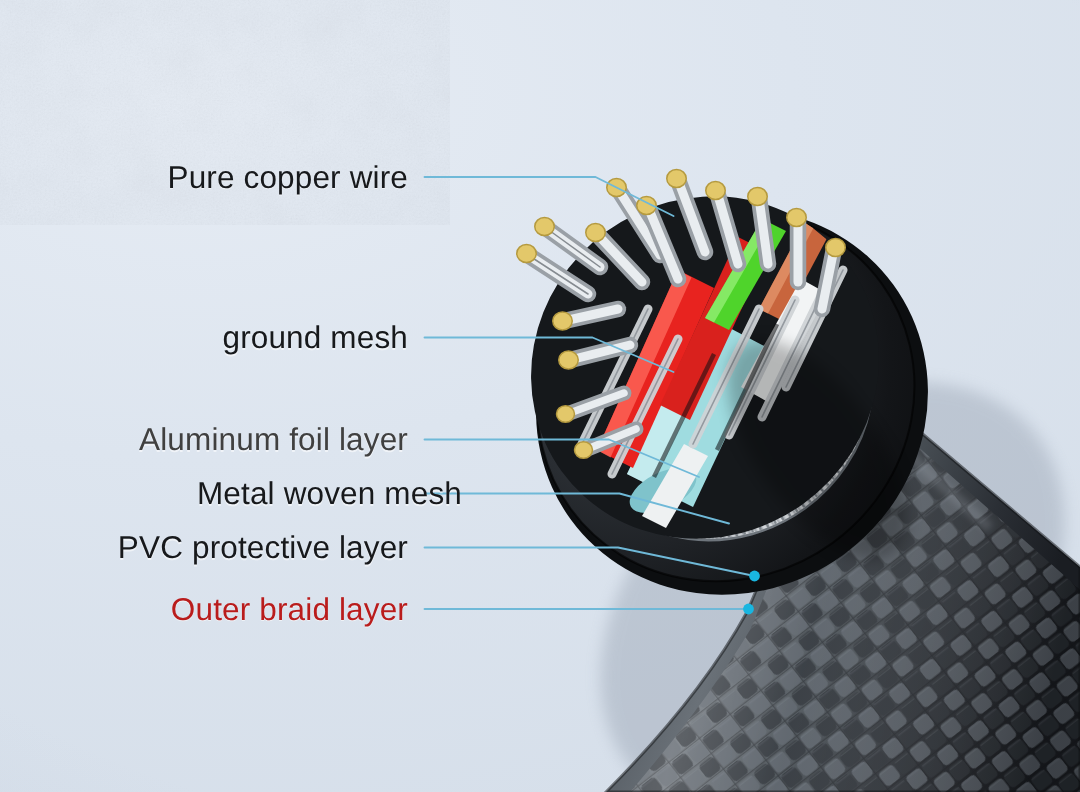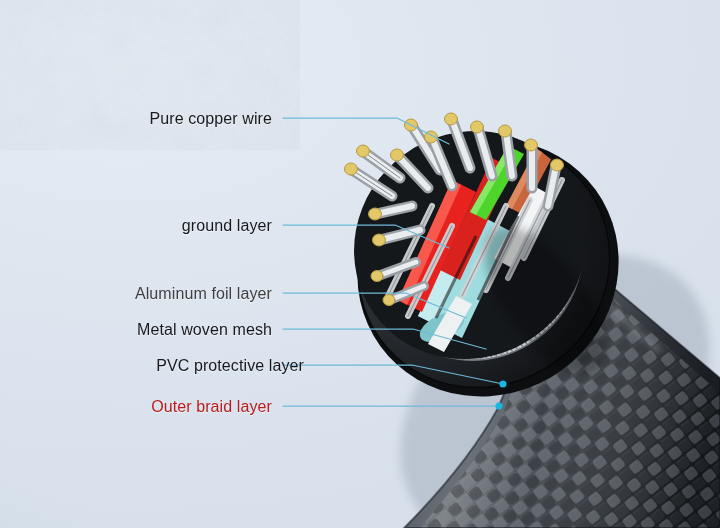--- a/index.html
+++ b/index.html
@@ -14,21 +14,21 @@
   .bg{position:absolute;inset:0;
     background:
       radial-gradient(115% 95% at 18% 12%, #e6ecf4 0%, #dde5ef 48%, #d6dfea 100%);
   }
   .bg-tex{position:absolute;inset:0;opacity:.55;mix-blend-mode:multiply;}
   .bg-vig{position:absolute;inset:0;
     background:radial-gradient(130% 110% at 50% 45%, rgba(255,255,255,0) 55%, rgba(150,165,185,.18) 100%);}
 
   
   .label{
-    position:absolute;color:#17191c;font-size:16px;line-height:20px;
+    position:absolute;color:#17191c;font-size:21px;line-height:20px;
     letter-spacing:.1px;white-space:nowrap;text-align:right;
     transform:translateY(-50%);
     text-shadow:0 1px 0 rgba(255,255,255,.55);
   }
 
   
   svg.lay{position:absolute;inset:0;width:720px;height:528px;overflow:visible;}
   svg.lay.tp{pointer-events:none;}
 </style>
 </head>
@@ -468,20 +468,20 @@
         <path d="M 283 406 L 497 406" stroke="#6fb9d8"></path>
       </g>
     <g id="leader-dots">
         <circle cx="503" cy="384" r="3.6" fill="#19b6e0"></circle>
         <circle cx="499" cy="406" r="3.6" fill="#19b6e0"></circle>
       </g>
   </svg>
 
   <div id="labels">
       <div class="label" style="left: 0px; top: 119px; width: 272px; color: rgb(23, 25, 28);">Pure copper wire</div>
-      <div class="label" style="left: 0px; top: 226px; width: 272px; color: rgb(23, 25, 28);">ground layer</div>
+      <div class="label" style="left: 0px; top: 226px; width: 272px; color: rgb(23, 25, 28);">ground mesh</div>
       <div class="label" style="left: 0px; top: 294px; width: 272px; color: #404040;">Aluminum foil layer</div>
-      <div class="label" style="left: 0px; top: 330px; width: 272px; color: rgb(23, 25, 28);">Metal woven mesh</div>
-      <div class="label" style="left: 0px; top: 366px; width: 272px; color: rgb(23, 25, 28); padding-left: 32px;">PVC protective layer</div>
+      <div class="label" style="left: 0px; top: 330px; width: 272px; color: rgb(23, 25, 28); padding-left: 36px;">Metal woven mesh</div>
+      <div class="label" style="left: 0px; top: 366px; width: 272px; color: rgb(23, 25, 28);">PVC protective layer</div>
       <div class="label" style="left: 0px; top: 407px; width: 272px; color: #b91c1c;">Outer braid layer</div>
     </div>
 
 </div>
 
 </body></html>

